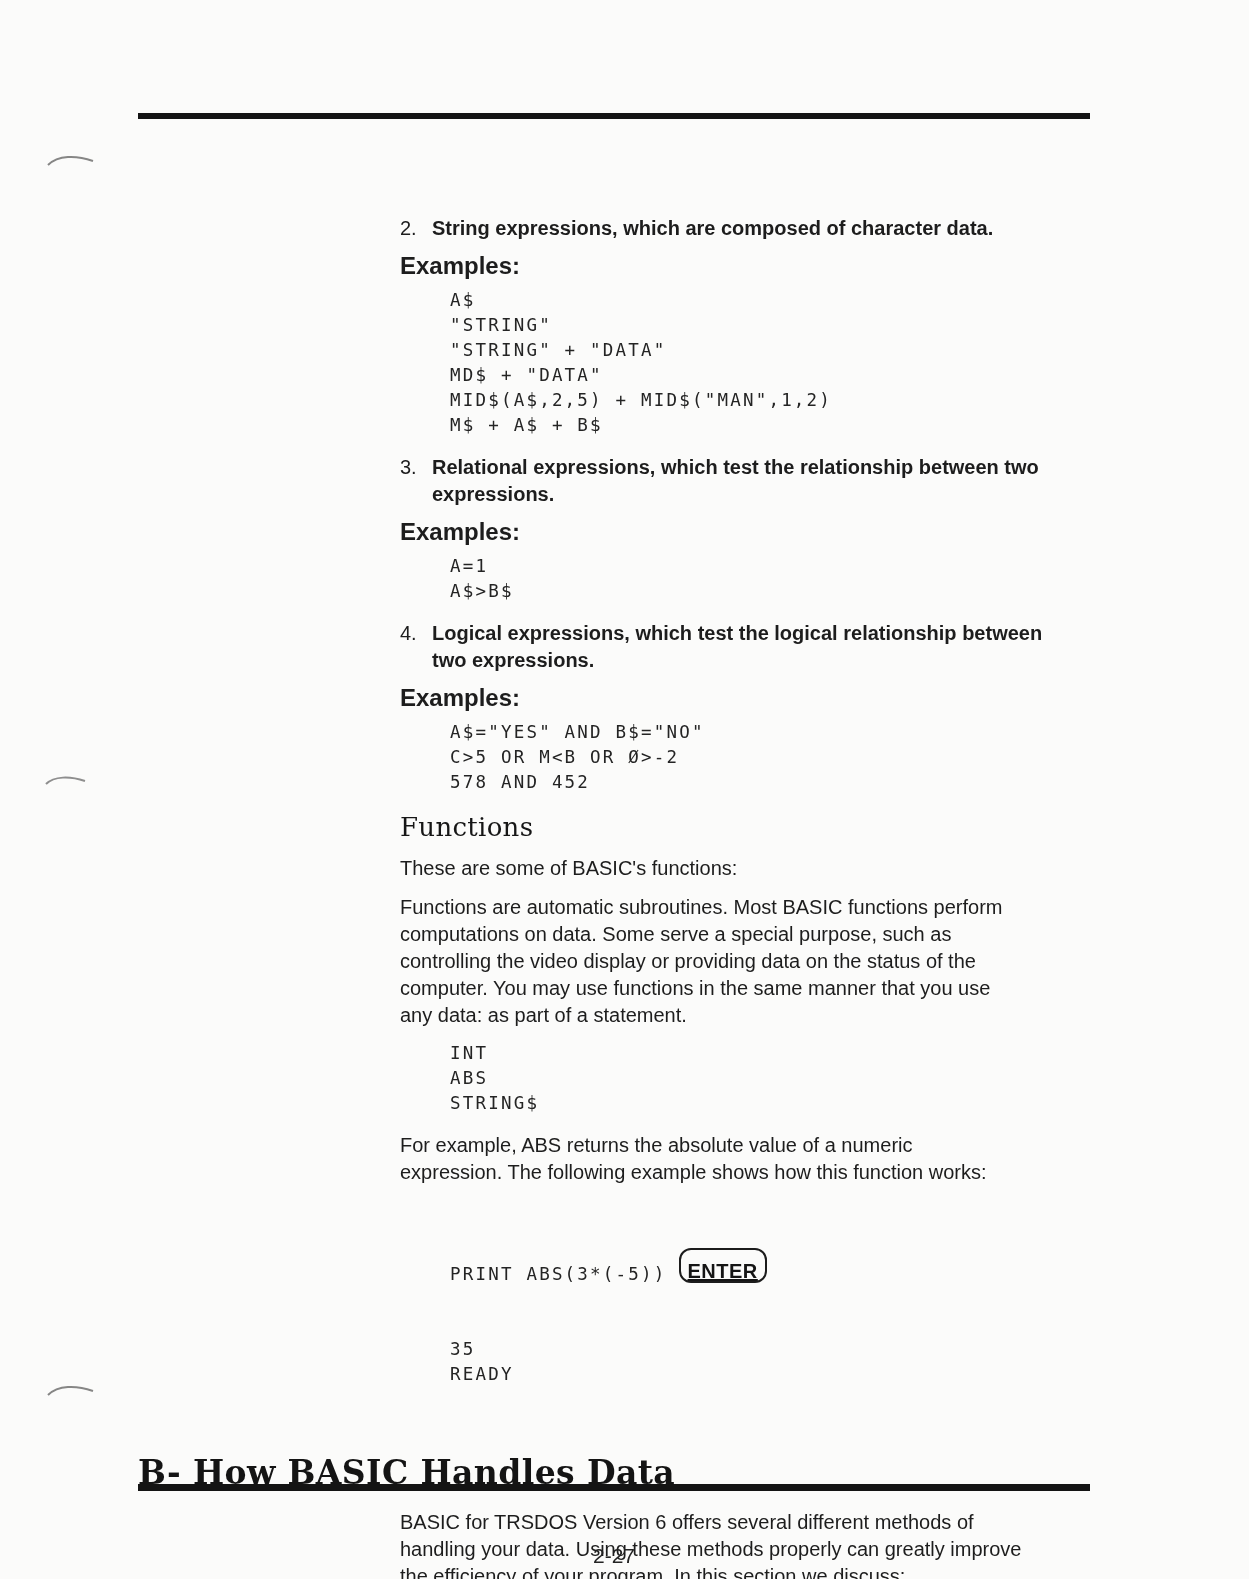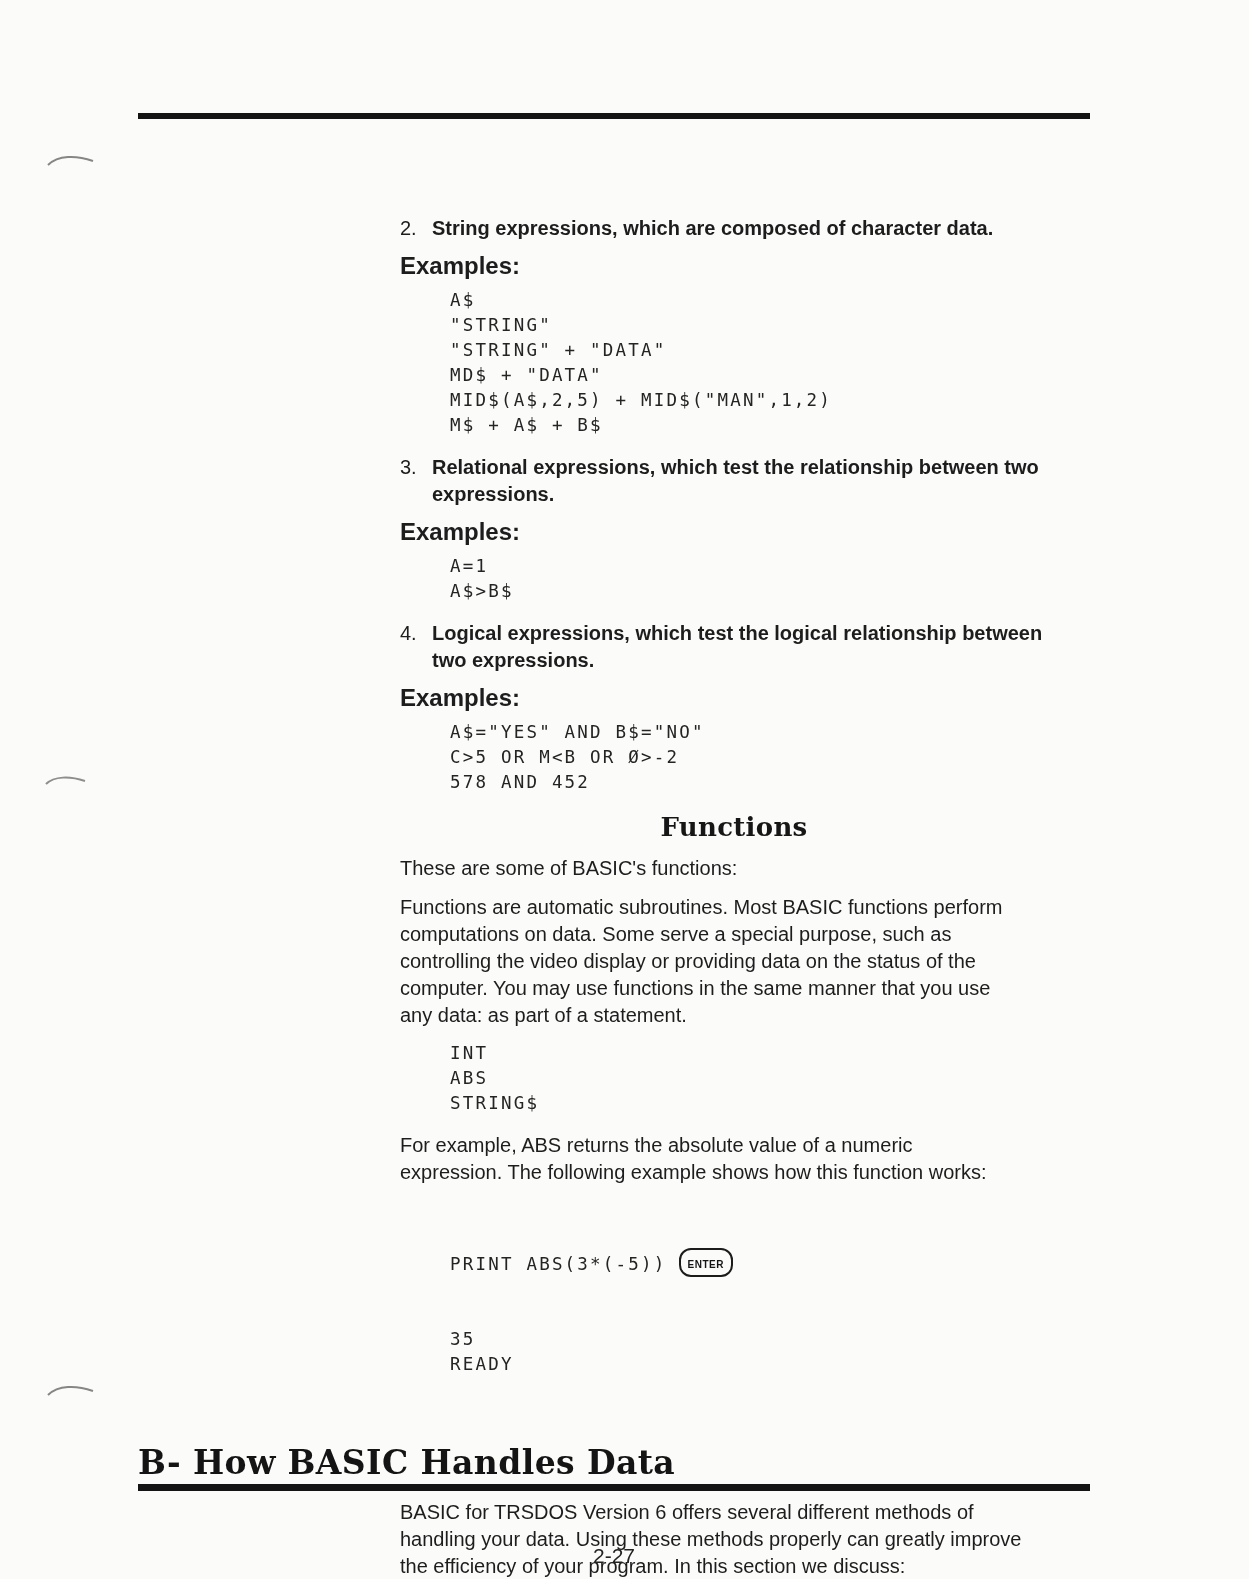--- a/index.html
+++ b/index.html
@@ -50,52 +50,52 @@
     letter-spacing: 2.2px;
     color: #242424;
     margin: 2px 0 16px 50px;
     white-space: pre;
   }
 
   .para { margin: 0 0 12px 0; white-space: pre; }
 
   .h-functions {
     font-family: "DejaVu Serif", serif;
-    font-weight: bold;
+    font-weight: normal;
     font-size: 26px;
     line-height: 32px;
     letter-spacing: 0.3px;
     margin: 6px 0 12px 0;
     color: #161616;
-    text-align: center;
   }
 
   .h-section {
     font-family: "DejaVu Serif", serif;
     font-weight: bold;
     font-size: 33px;
     line-height: 40px;
     letter-spacing: 0.4px;
     margin: 14px 0 16px -262px;
     color: #141414;
   }
 
   .code-line { white-space: pre; }
 
   .enter-key {
     display: inline-block;
     font-family: "Liberation Sans", sans-serif;
     font-weight: bold;
-    font-size: 10px;
+    font-size: 20px;
     letter-spacing: 0.5px;
     line-height: 18px;
     border: 2.5px solid #1c1c1c;
     border-radius: 12px;
-    padding: 6px 7px 1px 7px;
+    padding: 12px 7px 1px 7px;
     margin-left: 12px;
+    text-decoration: underline;
     vertical-align: 2px;
     color: #151515;
   }
 
   .page-number {
     position: absolute;
     top: 1505px;
     left: 138px;
     width: 952px;
     text-align: center;

